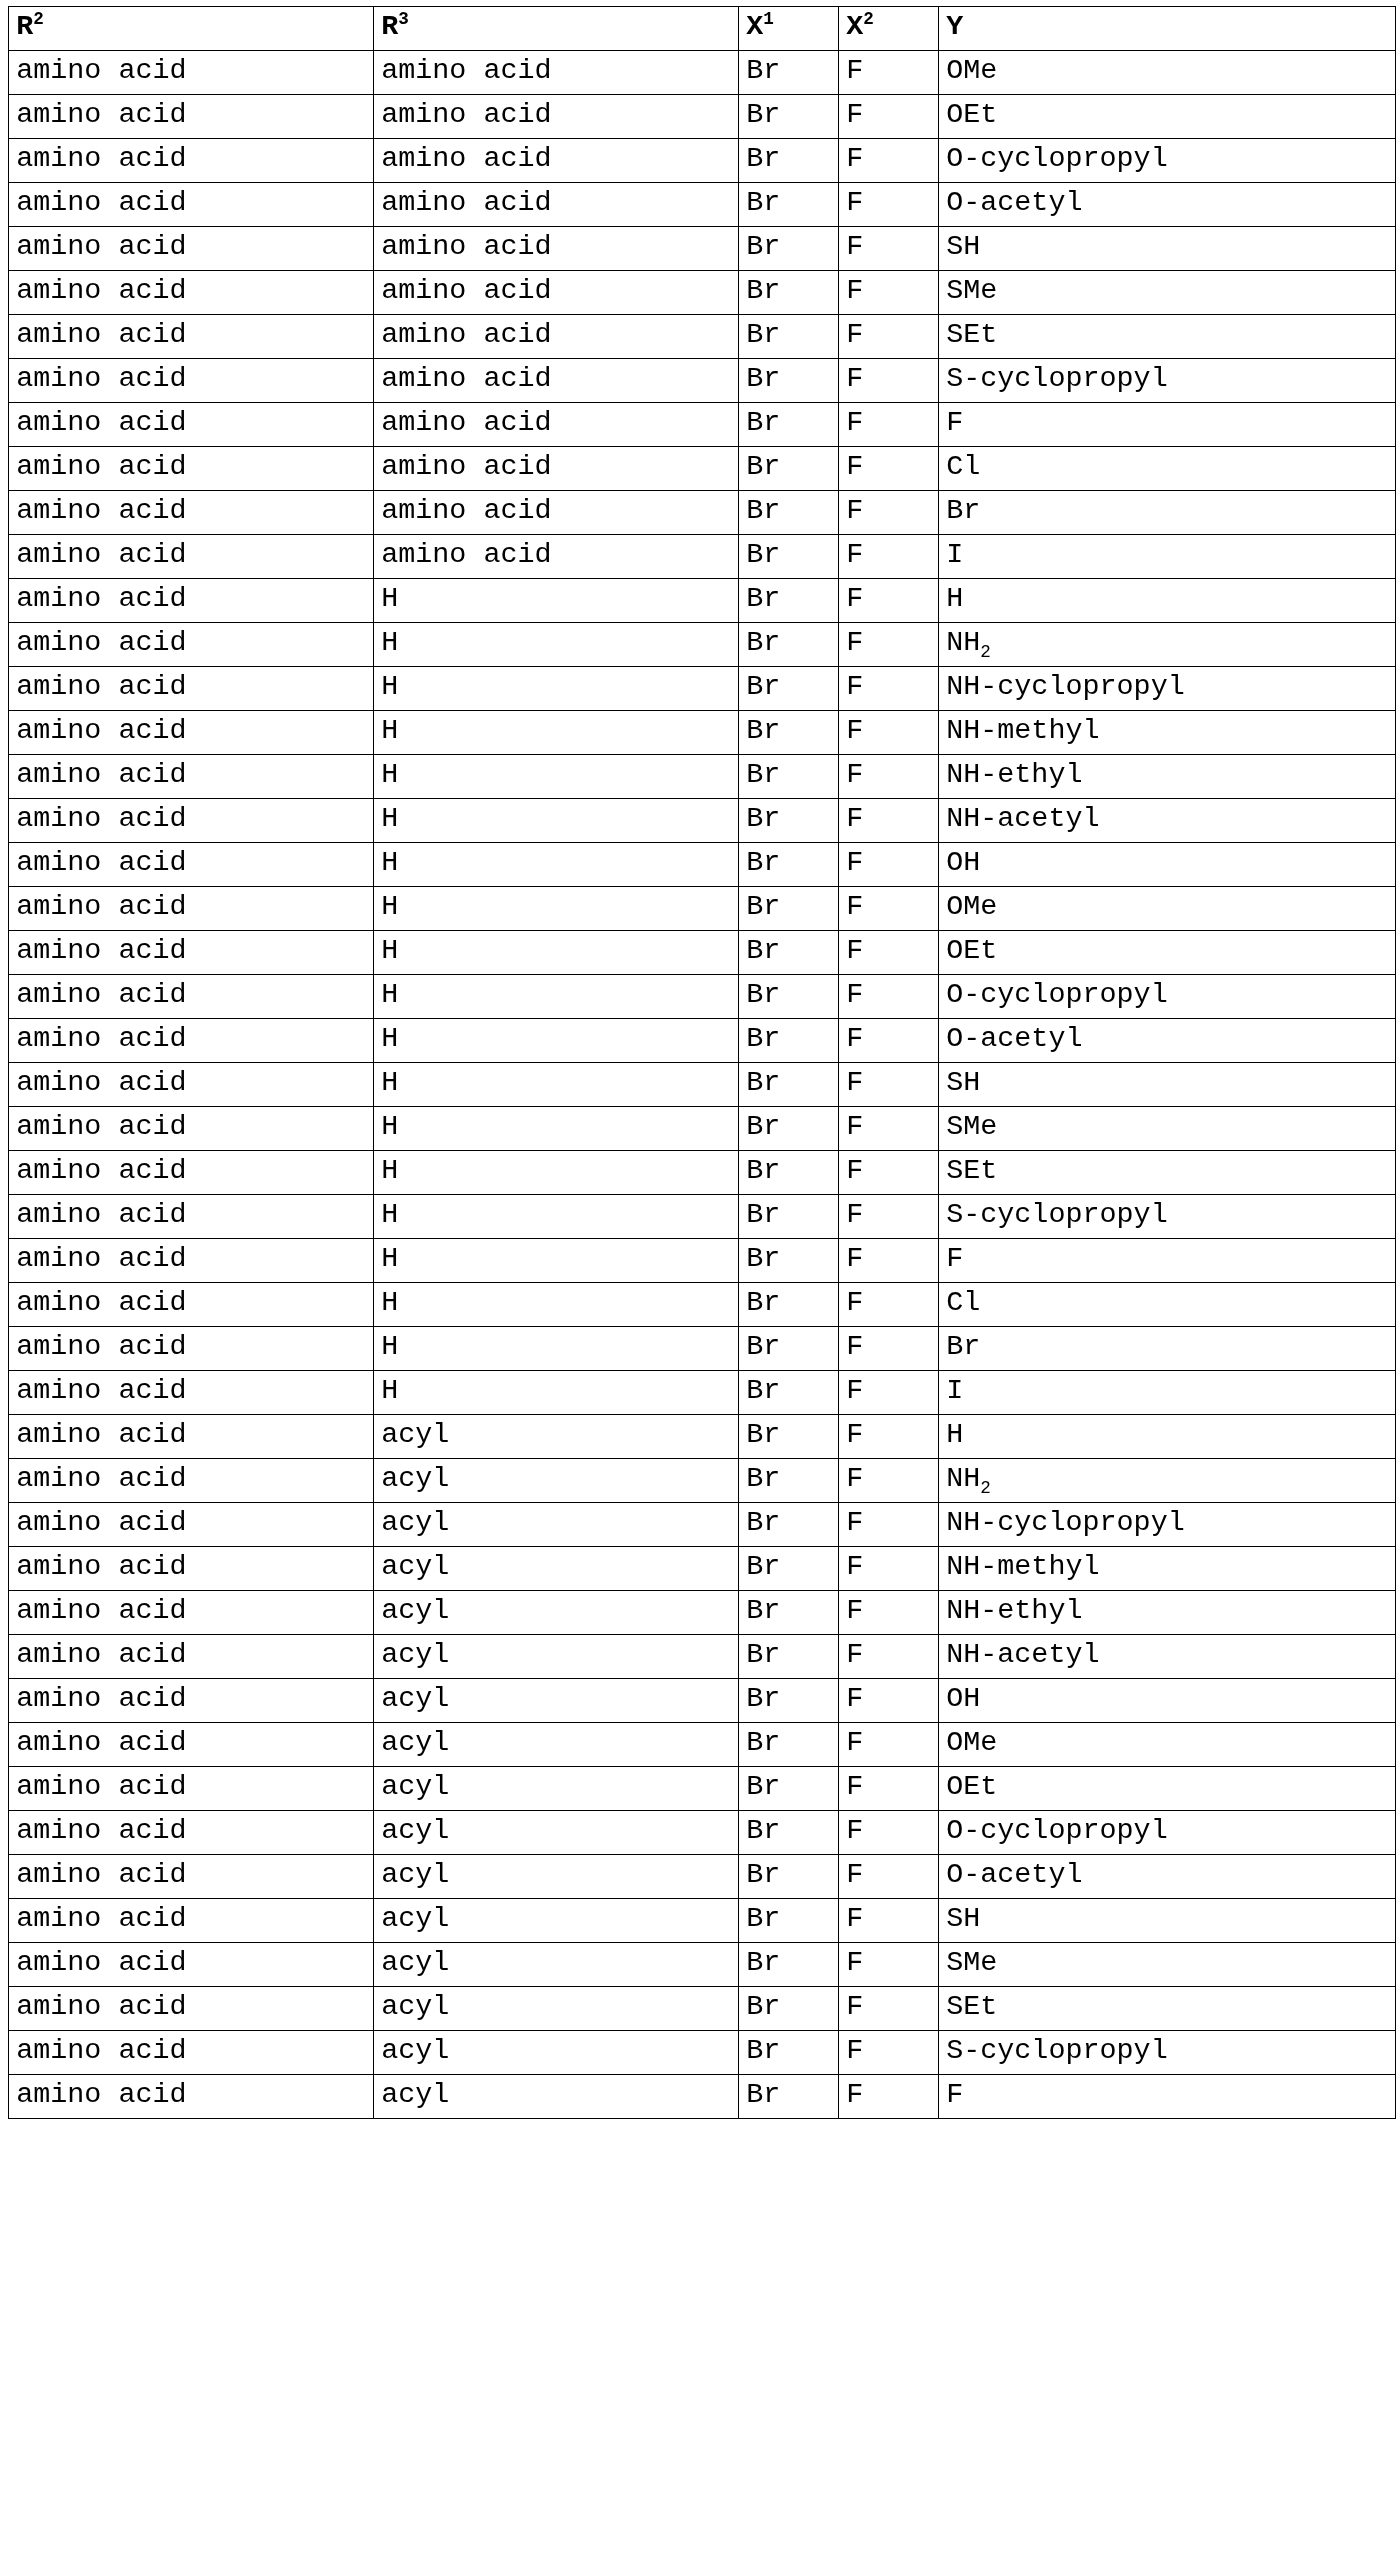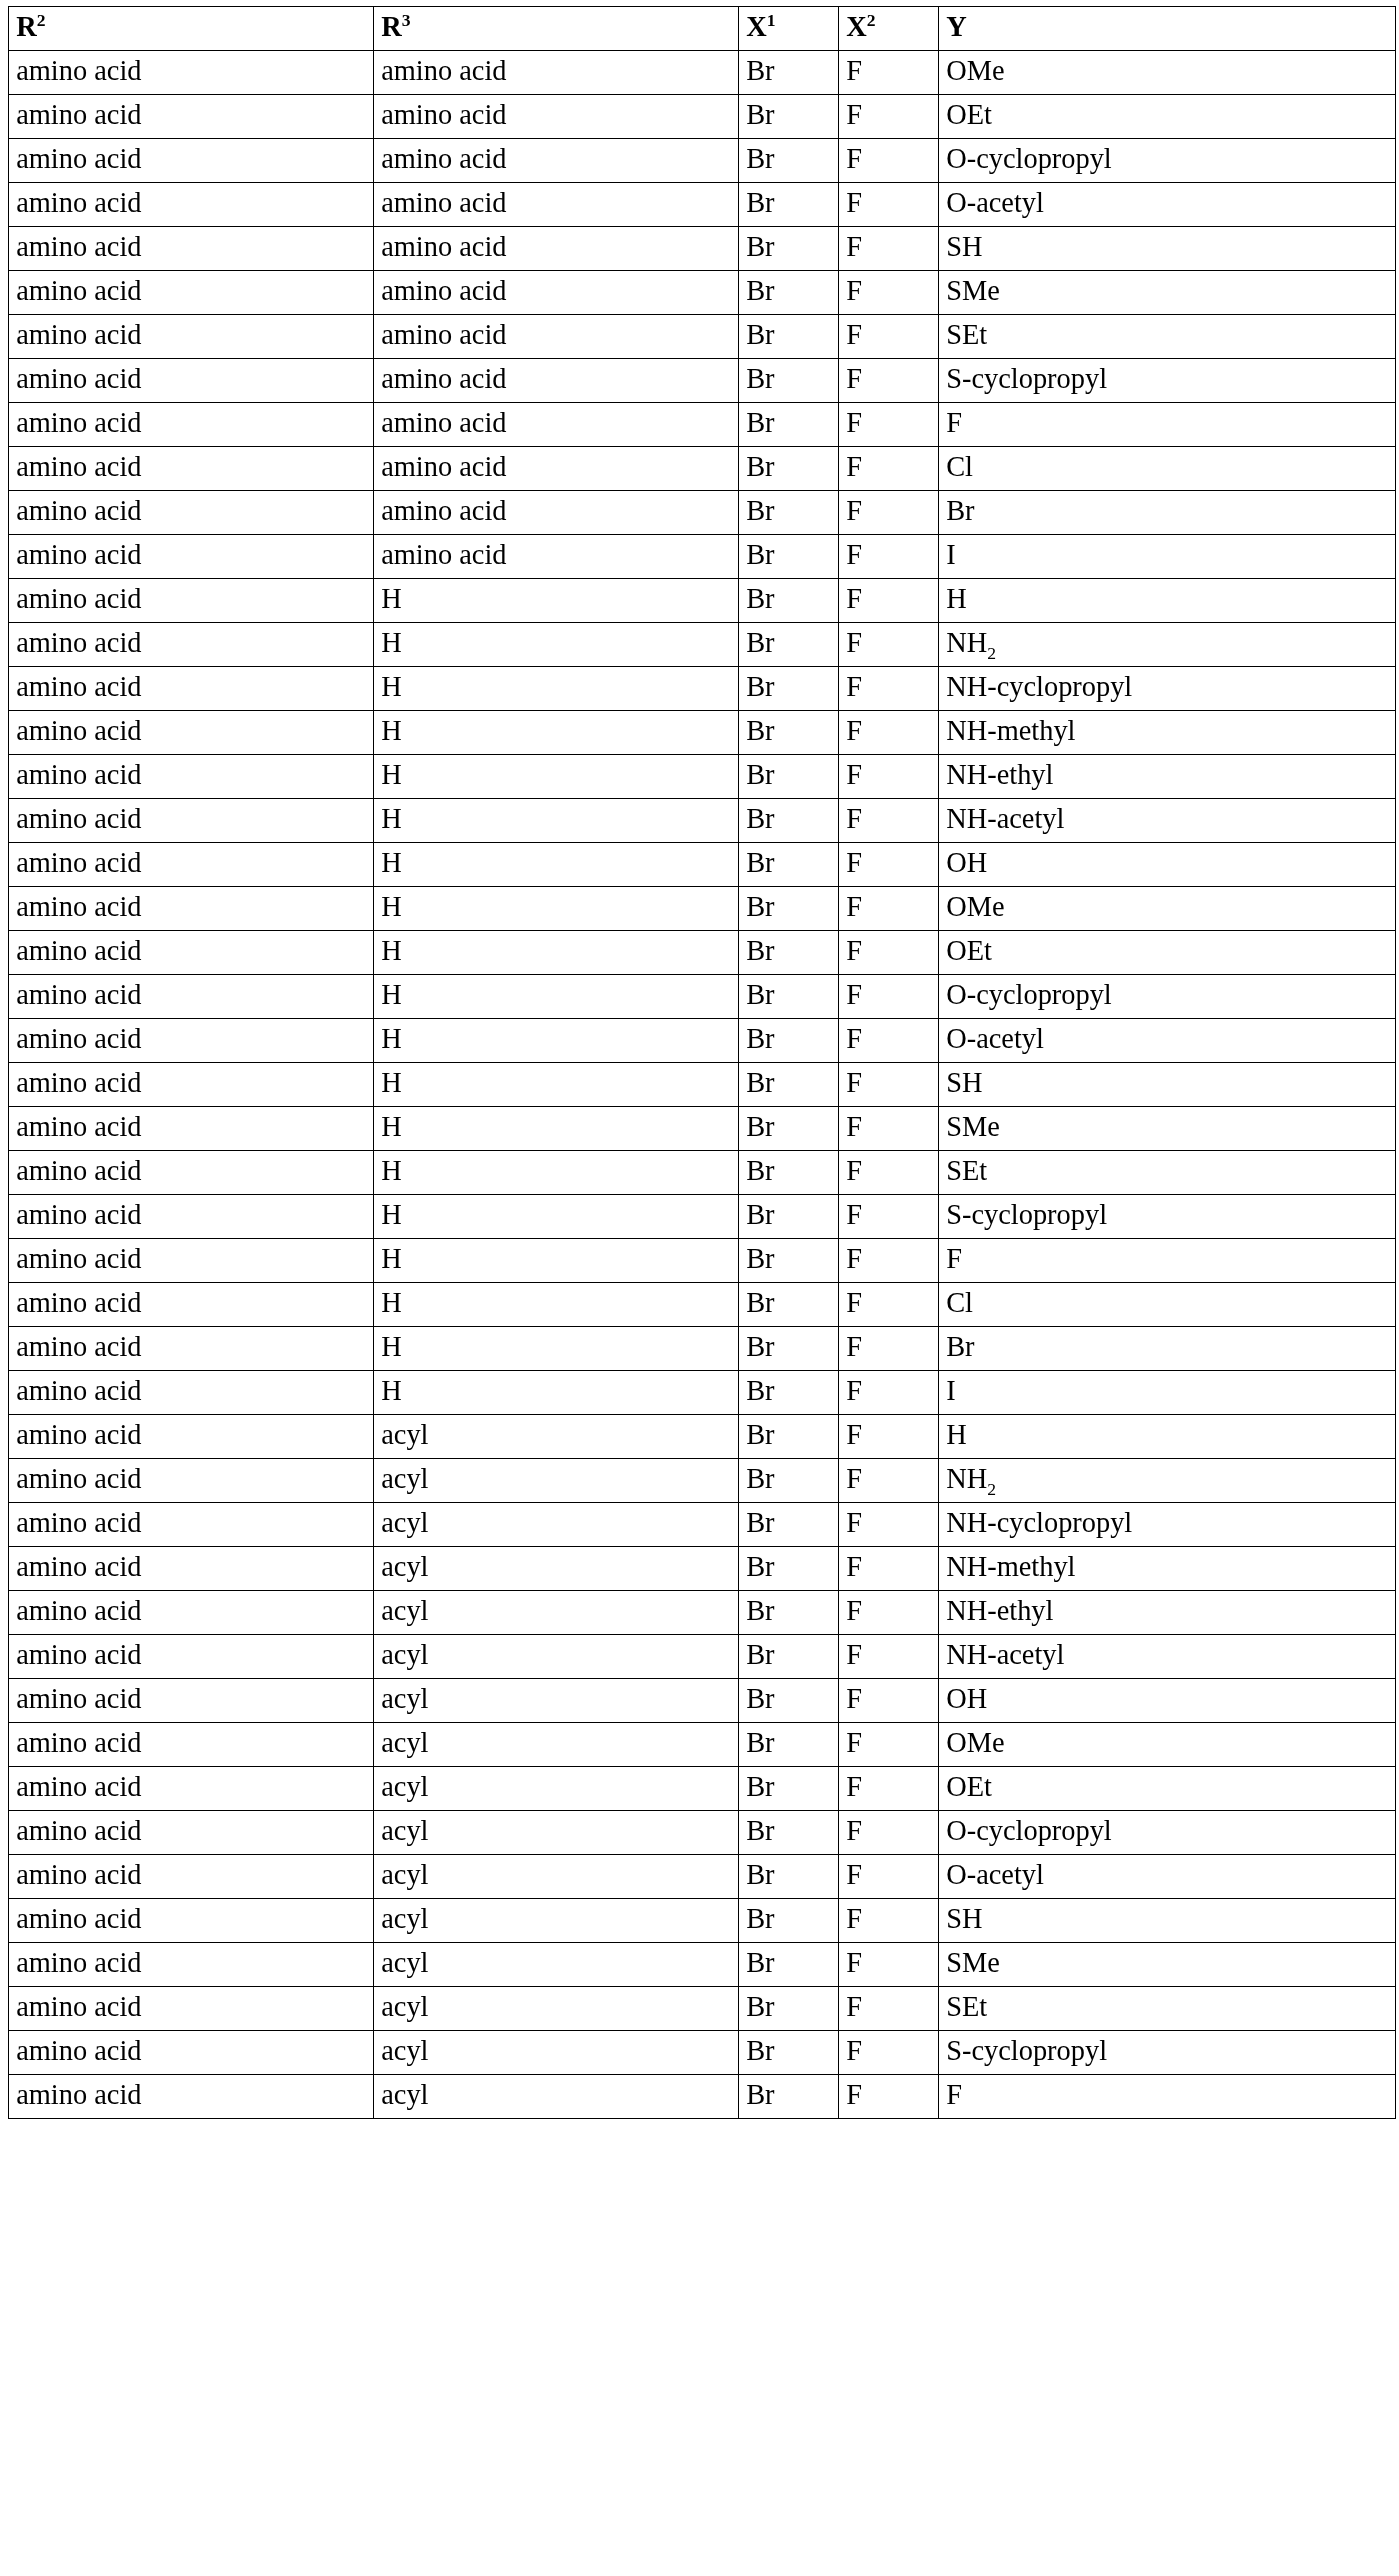--- a/index.html
+++ b/index.html
@@ -9,20 +9,21 @@
   }
   body {
     width: 1399px;
     font-family: "Liberation Serif", "DejaVu Serif", serif;
     color: #000000;
   }
   .page {
     width: 1399px;
     box-sizing: border-box;
     padding: 5.7px 7.6px 0 7.6px;
+    font-family: Liberation Mono, monospace;
   }
   table.substituent-table {
     border-collapse: collapse;
     width: 1386px;
     table-layout: fixed;
   }
   table.substituent-table td,
   table.substituent-table th {
     border: 1.9px solid #000000;
     padding: 2.8px 5.7px 4.7px 7.6px;

